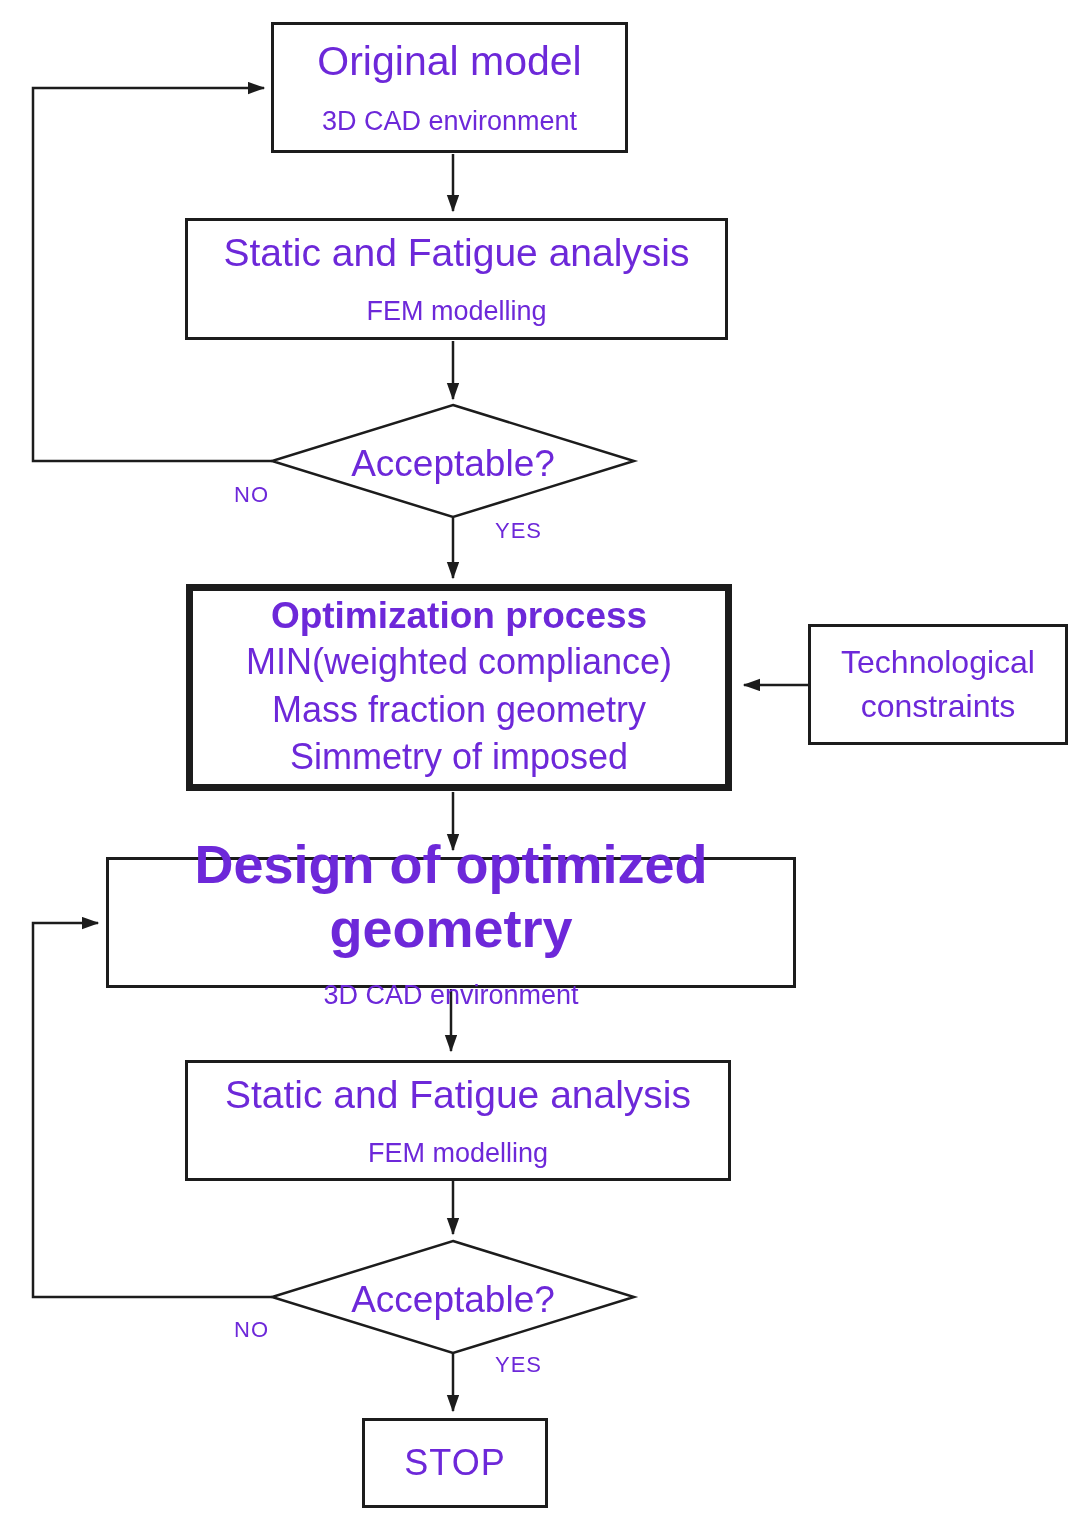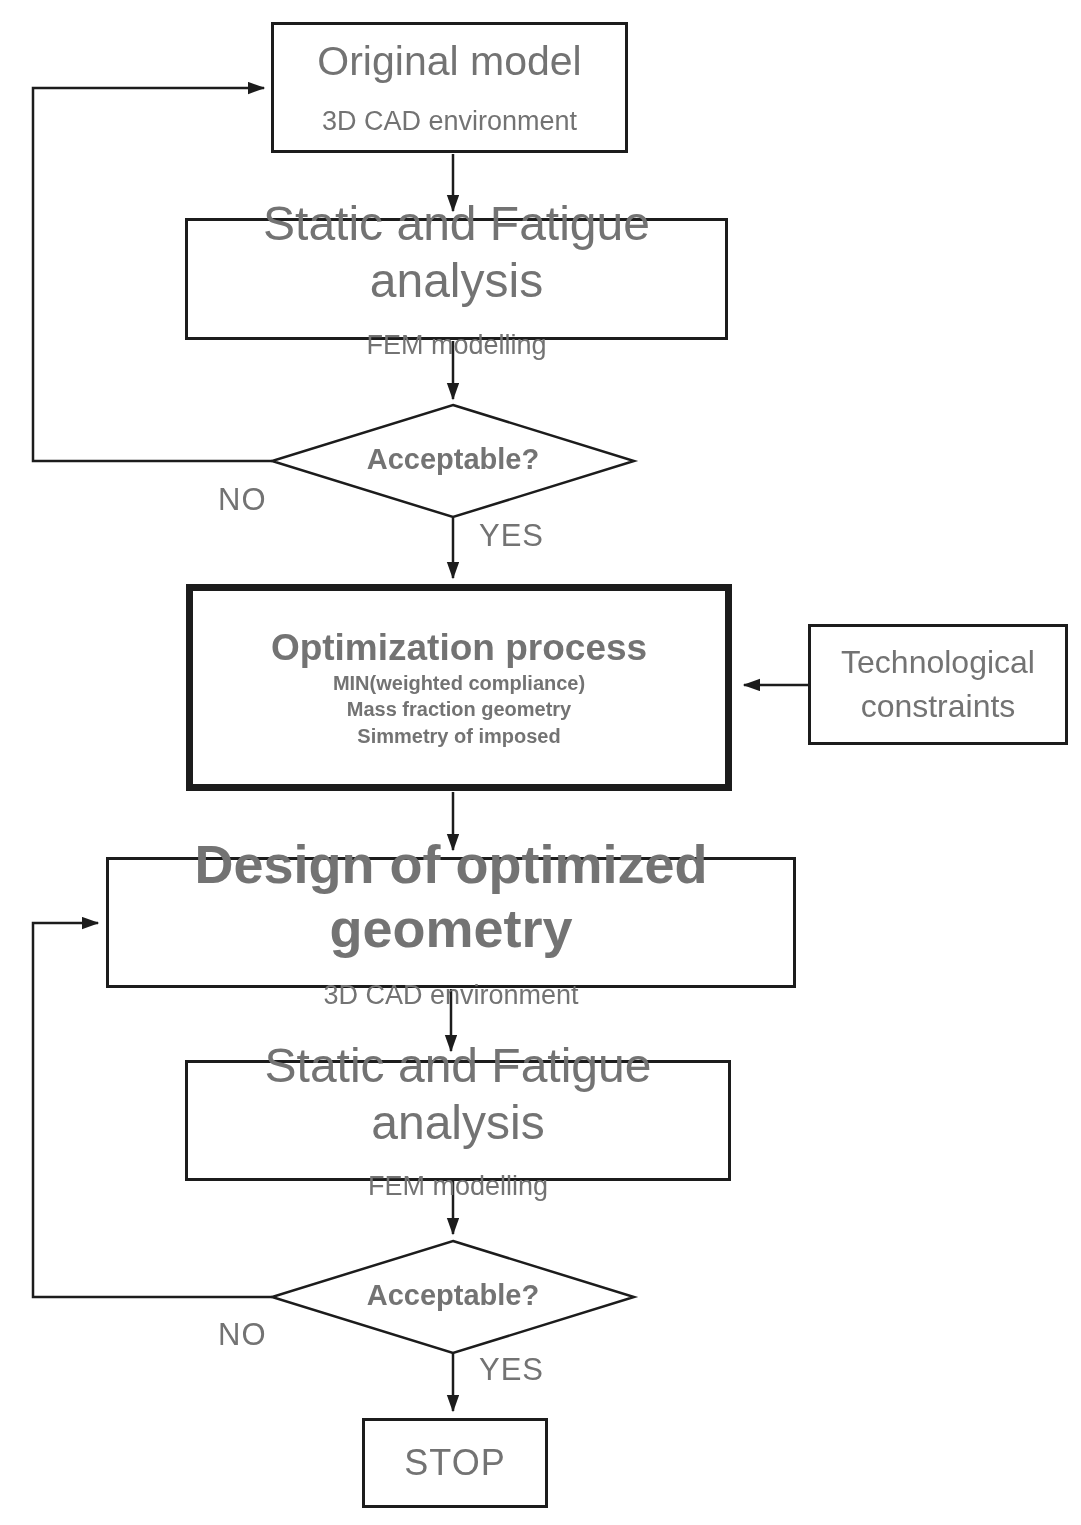--- a/index.html
+++ b/index.html
@@ -1,49 +1,49 @@
 <!DOCTYPE html>
 <html><head>
 <meta charset="utf-8">
 <style>
   html,body{margin:0;padding:0;background:#ffffff;}
   .canvas{
     position:relative;
     width:1081px;height:1525px;
     background:#ffffff;
     font-family:"Liberation Sans", sans-serif;
-    color:#737373;
+    color:#6d28d9;
     overflow:hidden;
   }
   svg.wires{position:absolute;left:0;top:0;width:1081px;height:1525px;}
   .box{
     position:absolute;
     background:#ffffff;
     border:3px solid #1c1c1c;
     display:flex;flex-direction:column;
     align-items:center;justify-content:center;
     text-align:center;
     box-sizing:border-box;
     line-height:1.18;
   }
   .box.thick{border-width:7px;}
   .t-xl{font-size:41px;font-weight:400;}
-  .t-lg{font-size:48px;font-weight:400;}
+  .t-lg{font-size:39px;font-weight:400;}
   .t-lg-b{font-size:37px;font-weight:700;}
   .t-xxl-b{font-size:54px;font-weight:700;}
   .t-md{font-size:27px;font-weight:400;margin-top:20px;}
-  .t-sm{font-size:20px;font-weight:700;line-height:1.32;}
+  .t-sm{font-size:36px;font-weight:400;line-height:1.32;}
   .t-tech{font-size:32px;font-weight:400;line-height:1.35;}
   .t-stop{font-size:36px;font-weight:400;letter-spacing:1px;}
   .diamond-label{
     position:absolute;width:220px;text-align:center;
-    font-size:29px;font-weight:700;
+    font-size:37px;font-weight:400;
   }
   .edge-label{
-    position:absolute;font-size:31px;font-weight:400;letter-spacing:1px;
+    position:absolute;font-size:22px;font-weight:400;letter-spacing:1px;margin-left:16px;
   }
 </style>
 </head>
 <body>
 
 <div class="canvas">
 
   <svg class="wires" viewBox="0 0 1081 1525" xmlns="http://www.w3.org/2000/svg">
     <defs>
       <marker id="arrow" markerWidth="10" markerHeight="8" refX="6.5" refY="2.5" orient="auto" markerUnits="strokeWidth">

